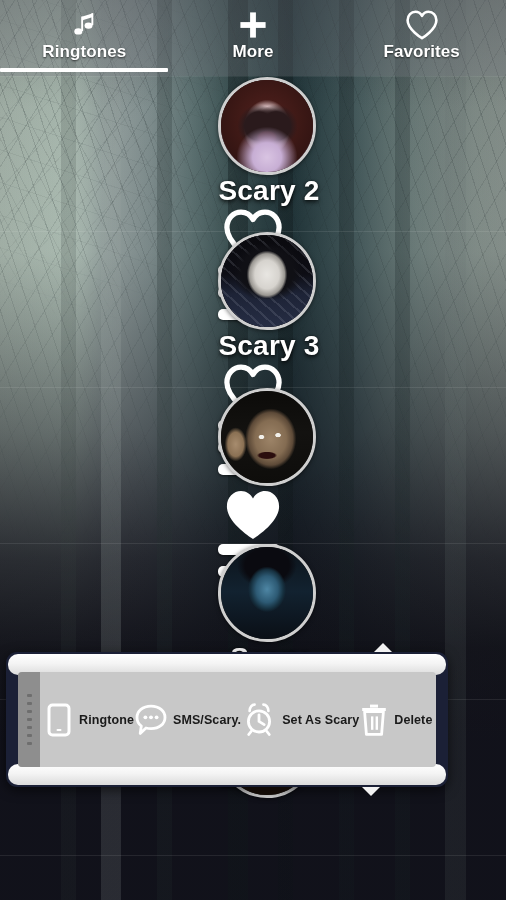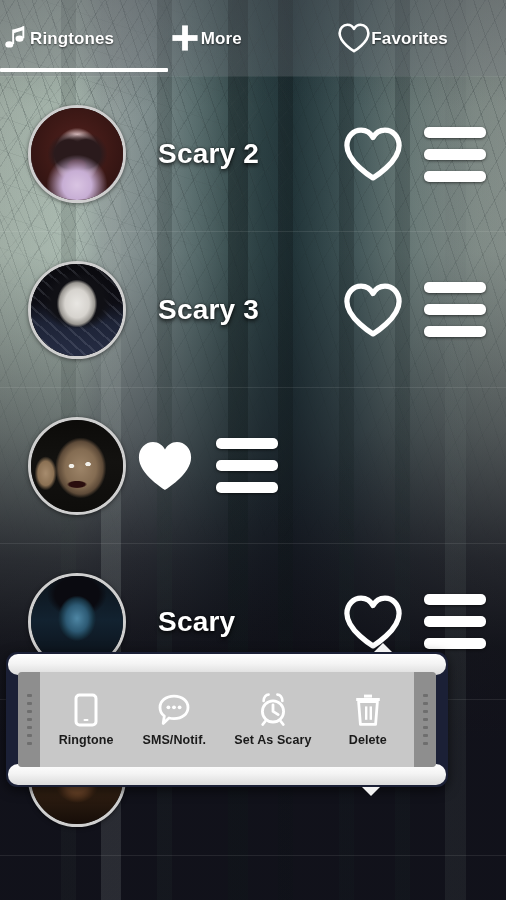--- a/index.html
+++ b/index.html
@@ -101,23 +101,24 @@
   .tabbar::before {
     content: "";
     position: absolute; inset: 0;
     background: rgba(122,126,134,0.30);
     pointer-events: none;
   }
   .tab {
     position: relative;
     flex: 1 1 0;
     display: flex;
-    flex-direction: row;
+    flex-direction: column;
     align-items: center;
     justify-content: flex-start;
+    padding-top: 9px;
     cursor: pointer;
   }
   .tab-icon {
     height: 32px;
     display: flex;
     align-items: center;
     justify-content: center;
   }
   .tab-label {
     margin-top: 1px;
@@ -146,20 +147,21 @@
     z-index: 20;
   }
   .row {
     position: relative;
     width: 506px;
     height: 156px;
     display: flex;
     align-items: center;
     border-bottom: 1px solid rgba(255,255,255,0.085);
     cursor: pointer;
+    flex-direction: column;
   }
   .row:first-child { border-top: 1px solid rgba(255,255,255,0.06); }
 
   .avatar {
     position: relative;
     flex: 0 0 auto;
     width: 98px;
     height: 98px;
     margin-left: 28px;
     border-radius: 50%;
@@ -321,21 +323,20 @@
   .actions {
     flex: 1 1 auto;
     display: flex;
     align-items: center;
     justify-content: space-around;
     height: 100%;
     padding: 0 4px;
   }
   .action {
     display: flex;
-    flex-direction: column;
     align-items: center;
     justify-content: center;
     gap: 5px;
     cursor: pointer;
     min-width: 56px;
   }
   .action-icon {
     height: 36px;
     display: flex;
     align-items: center;
@@ -526,21 +527,21 @@
 
         <div class="action">
           <span class="action-icon">
             <svg width="34" height="34" viewBox="0 0 34 34" aria-hidden="true">
               <path d="M17 3.2 C25.3 3.2 31 8.1 31 14.4 C31 20.7 25.3 25.6 17 25.6 C15.2 25.6 13.5 25.4 12 25.0 L6.2 30.4 L7.3 23.0 C4.6 20.9 3 17.8 3 14.4 C3 8.1 8.7 3.2 17 3.2 Z" fill="none" stroke="#fff" stroke-width="2.8" stroke-linejoin="round"></path>
               <circle cx="11.4" cy="14.3" r="1.9" fill="#fff"></circle>
               <circle cx="17.0" cy="14.3" r="1.9" fill="#fff"></circle>
               <circle cx="22.6" cy="14.3" r="1.9" fill="#fff"></circle>
             </svg>
           </span>
-          <span class="action-label">SMS/Notif.</span>
+          <span class="action-label">SMS/Scary.</span>
         </div>
 
         <div class="action">
           <span class="action-icon">
             <svg width="36" height="34" viewBox="0 0 36 34" aria-hidden="true">
               <circle cx="18" cy="18.4" r="10.6" fill="none" stroke="#fff" stroke-width="2.8"></circle>
               <path d="M18 11.8 L18 18.4 L23.2 21.6" fill="none" stroke="#fff" stroke-width="2.8" stroke-linecap="round" stroke-linejoin="round"></path>
               <path d="M8.6 8.0 C8.6 4.0 11.0 1.6 13.6 1.6" fill="none" stroke="#fff" stroke-width="2.6" stroke-linecap="round"></path>
               <path d="M27.4 8.0 C27.4 4.0 25.0 1.6 22.4 1.6" fill="none" stroke="#fff" stroke-width="2.6" stroke-linecap="round"></path>
               <path d="M10.4 28.2 L7.6 31.6" fill="none" stroke="#fff" stroke-width="2.6" stroke-linecap="round"></path>

